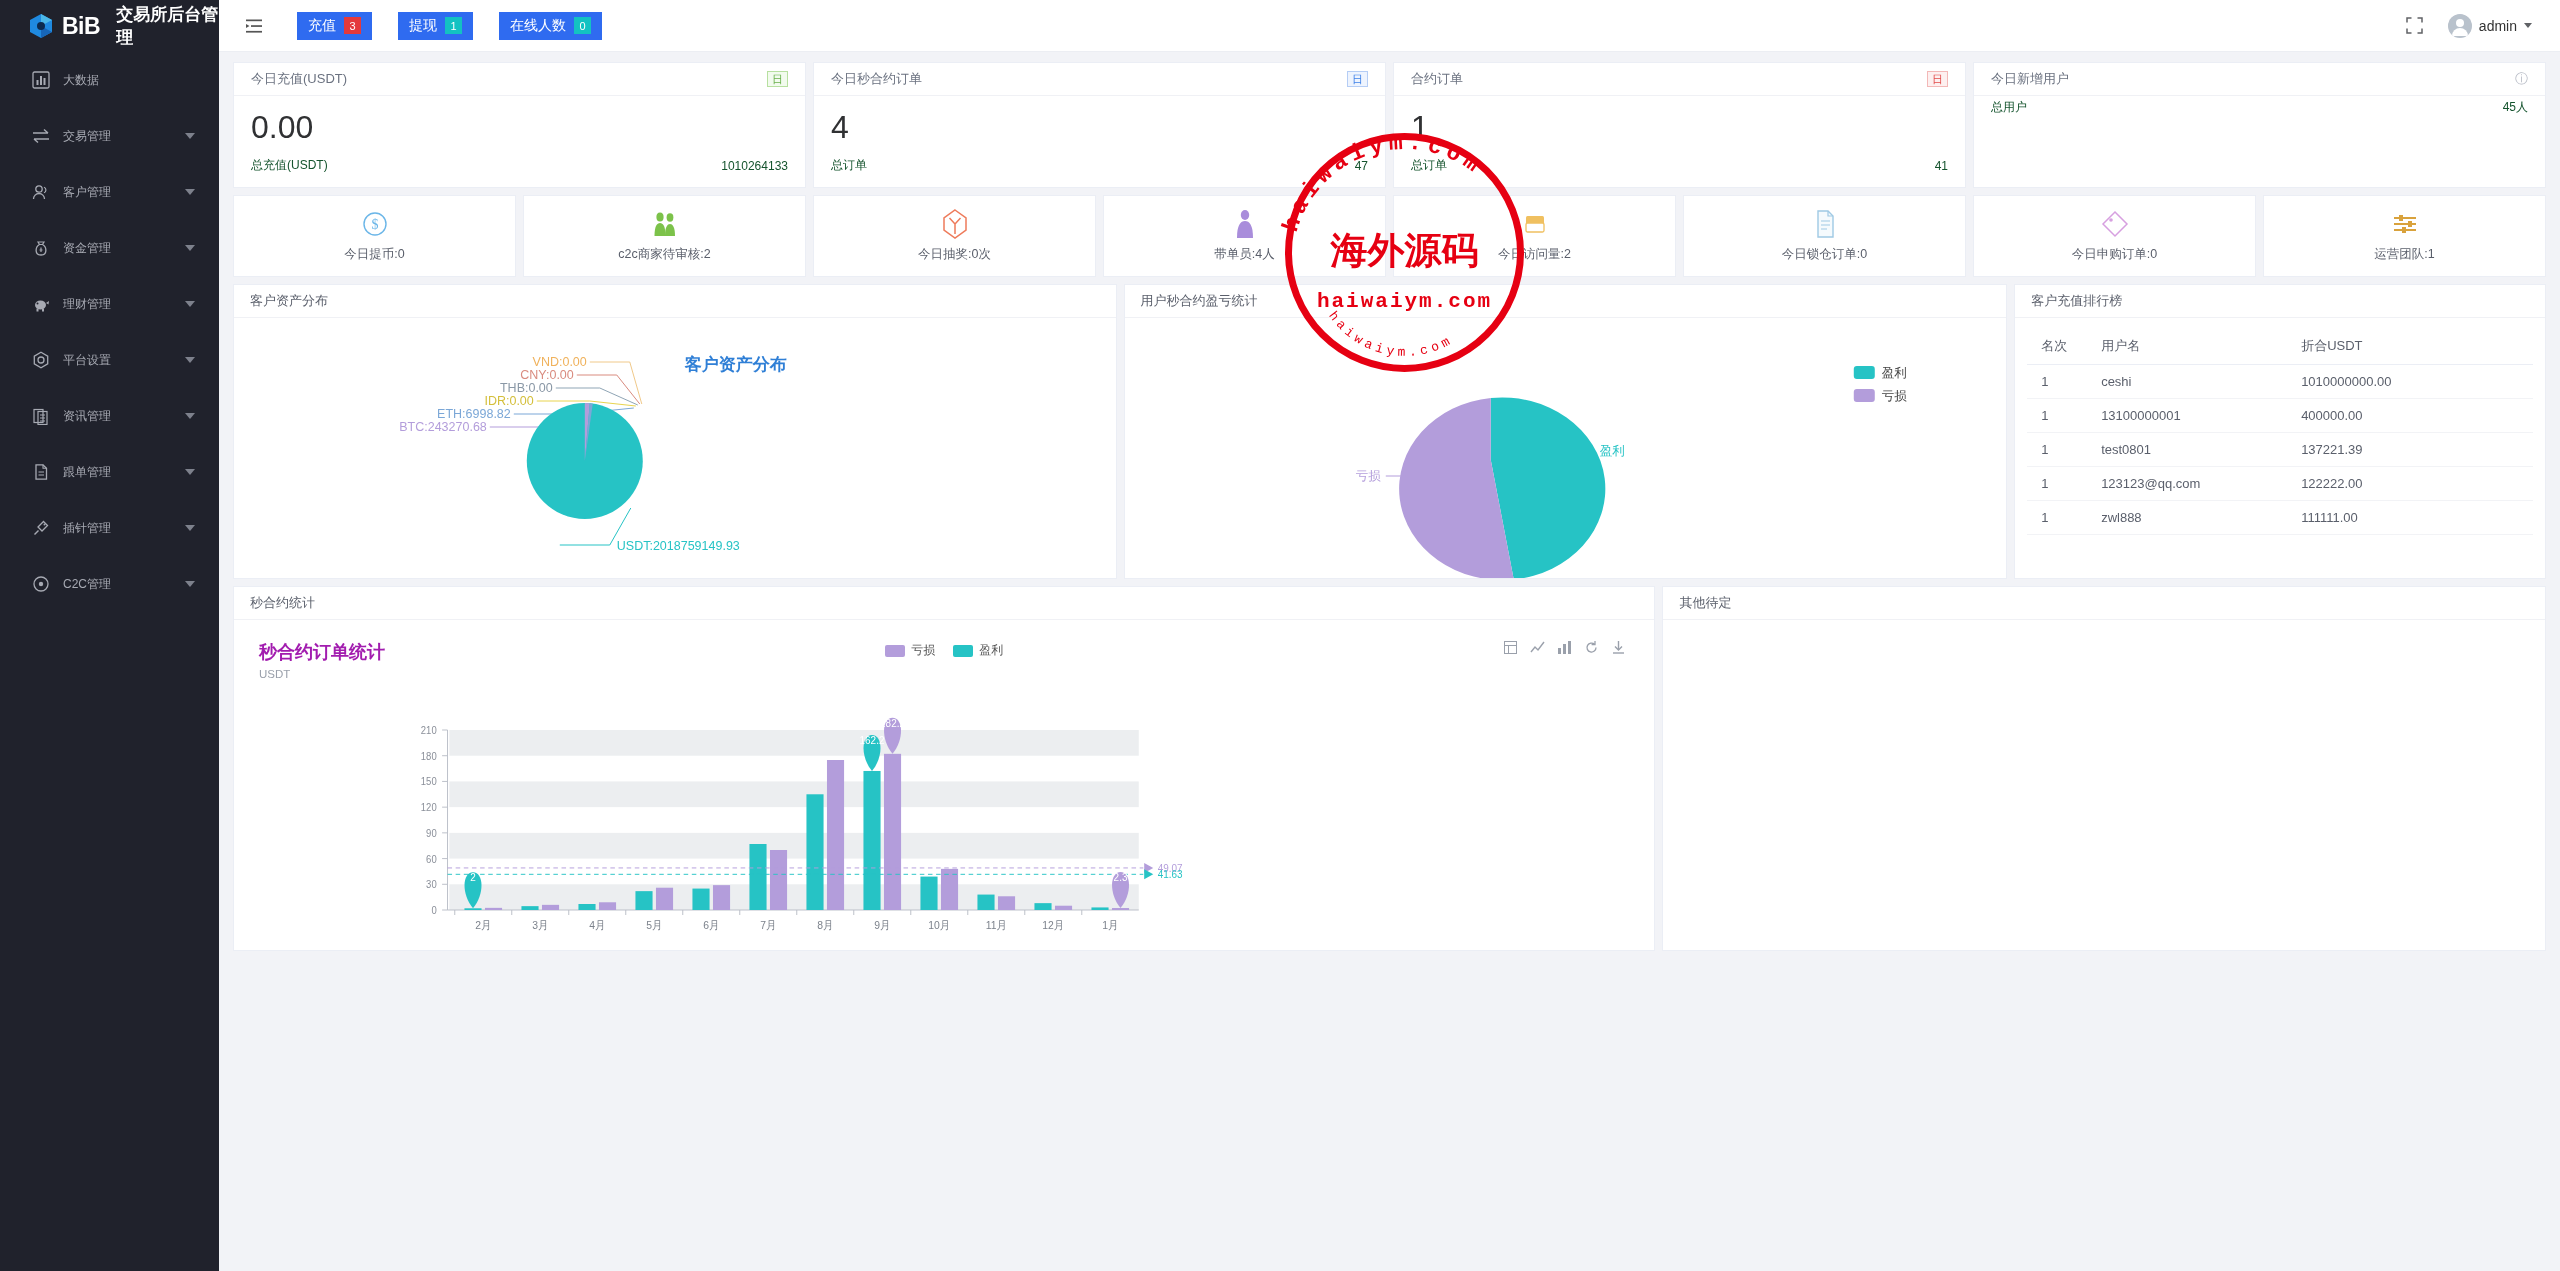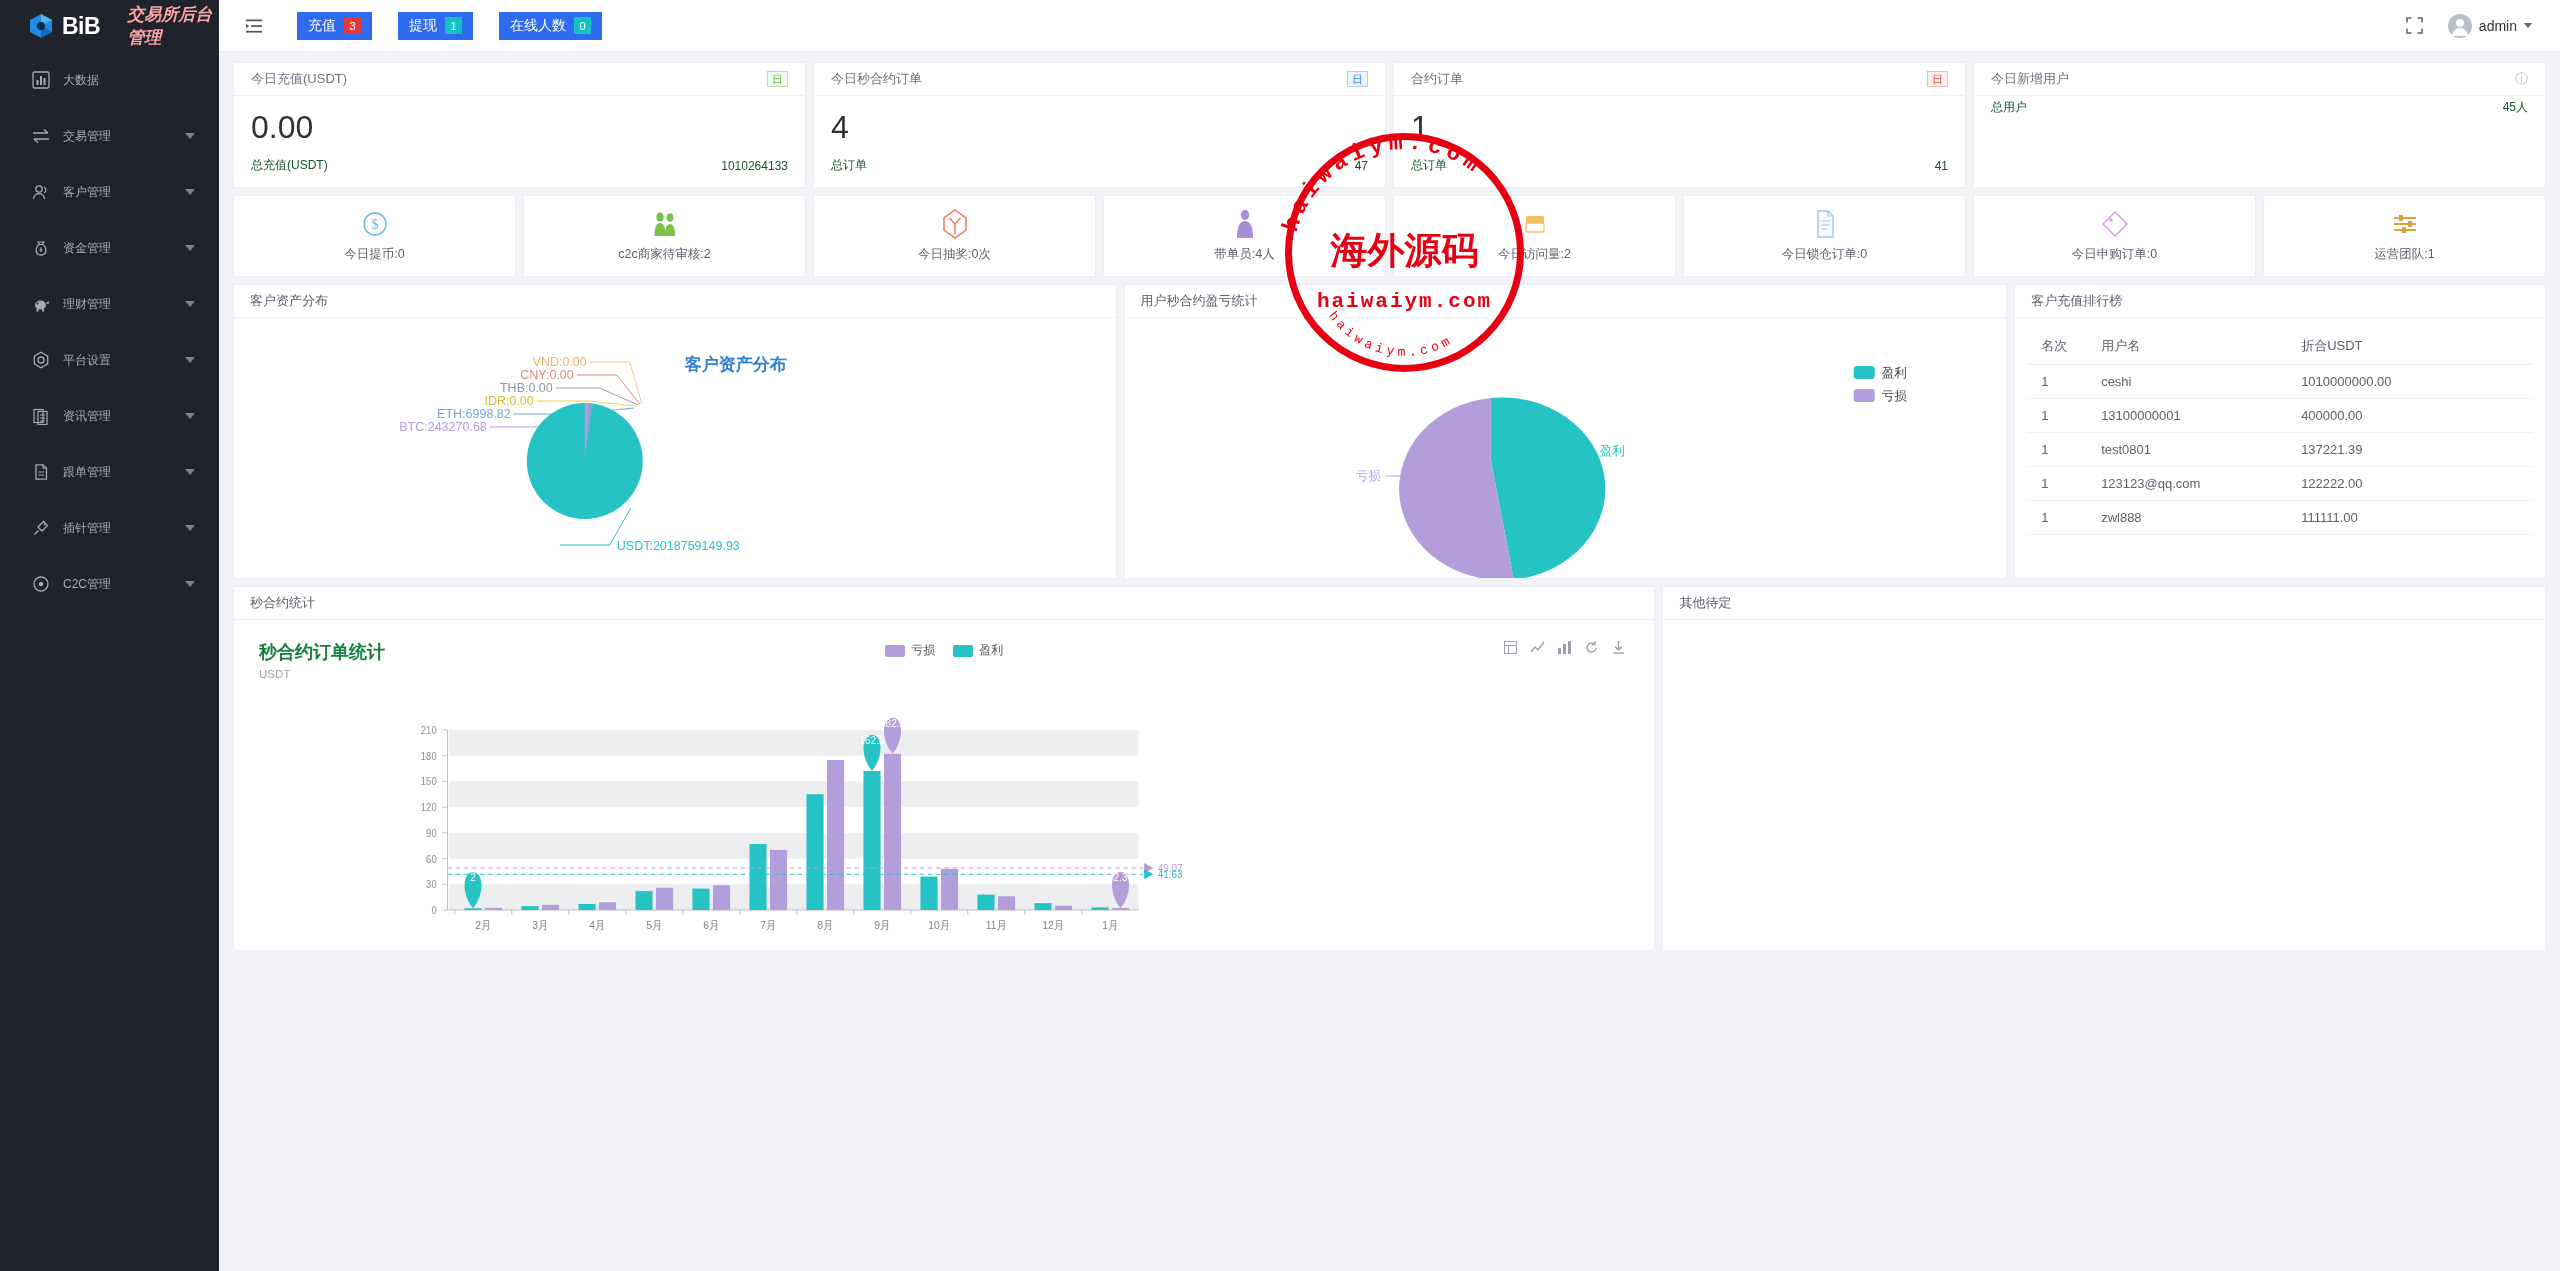--- a/index.html
+++ b/index.html
@@ -16,21 +16,21 @@
     position:absolute; left:0; top:0; width:219px; height:1271px;
     background:#20222c;
   }
   #brand{
     height:52px; display:flex; align-items:center; padding-left:28px; gap:8px;
     background:#20222c;
   }
   #brand .logo{ width:26px;height:26px; position:relative; flex:0 0 auto;}
   #brand .logo svg{display:block}
   #brand .bib{ color:#fff; font-weight:bold; font-size:23px; letter-spacing:-0.5px;}
-  #brand .sysname{ color:#fca5a5; font-size:17px; font-weight:bold; margin-left:19px;font-style:italic;}
+  #brand .sysname{ color:#ffffff; font-size:17px; font-weight:bold; margin-left:8px;}
   .nav-item{
     height:56px; display:flex; align-items:center; padding-left:30px;
     color:#a7aab3; font-size:12px; cursor:pointer; position:relative;
   }
   .nav-item .ico{ width:22px; height:22px; margin-right:11px; display:flex;align-items:center;justify-content:center;}
   .nav-item .ico svg{display:block}
   .nav-item .caret{
     position:absolute; right:24px; top:50%; margin-top:-3px;
     width:0;height:0;border-left:5px solid transparent;border-right:5px solid transparent;
     border-top:6px solid #7d818c;
@@ -102,21 +102,21 @@
     border-bottom:1px solid #ebeef5; font-size:13px;
   }
   table.rank td{ padding:9px 14px; color:#5a5f6b; border-bottom:1px solid #f2f3f6;font-size:13px;}
   table.rank tr td:first-child, table.rank tr th:first-child{width:60px}
   table.rank tr td:nth-child(2), table.rank tr th:nth-child(2){width:200px}
   
   #botrow{ display:flex; gap:7px; padding:7px 6px 0 6px;}
   #chartPanel{ width:61.5%; }
   #otherPanel{ flex:1; }
   .chartbody{height:330px;position:relative;}
-  .ctitle{ color:#15803d; font-size:18px; font-weight:bold; position:absolute; left:25px; top:20px;}
+  .ctitle{ color:#a21caf; font-size:18px; font-weight:bold; position:absolute; left:25px; top:20px;}
   .cunit{ color:#9aa0ab; font-size:11.5px; position:absolute; left:25px; top:48px;}
   .legend{ position:absolute; left:50%; transform:translateX(-50%); top:22px; display:flex; gap:18px;align-items:center}
   .legend .li{display:flex;align-items:center;gap:6px;font-size:12px;color:#555}
   .legend .sw{width:20px;height:12px;border-radius:2px}
   .toolbar{ position:absolute; right:28px; top:20px; display:flex; gap:12px; color:#9aa0ab;}
   .toolbar span{cursor:pointer}
   svg.plot{ position:absolute; left:0; top:0;}
   
   #watermark{
     position:absolute; left:1263px; top:111px; width:283px; height:283px;

